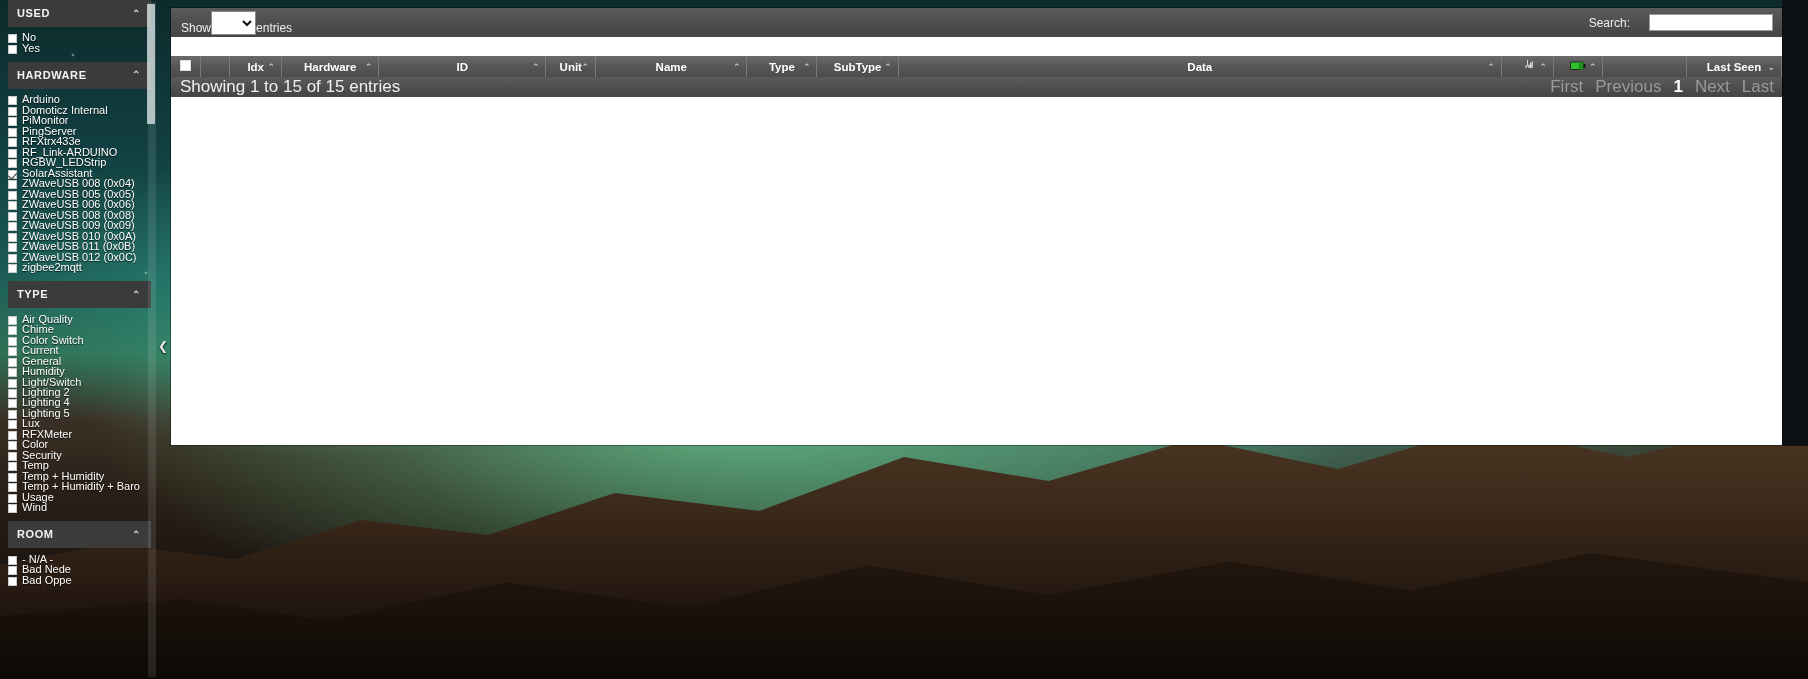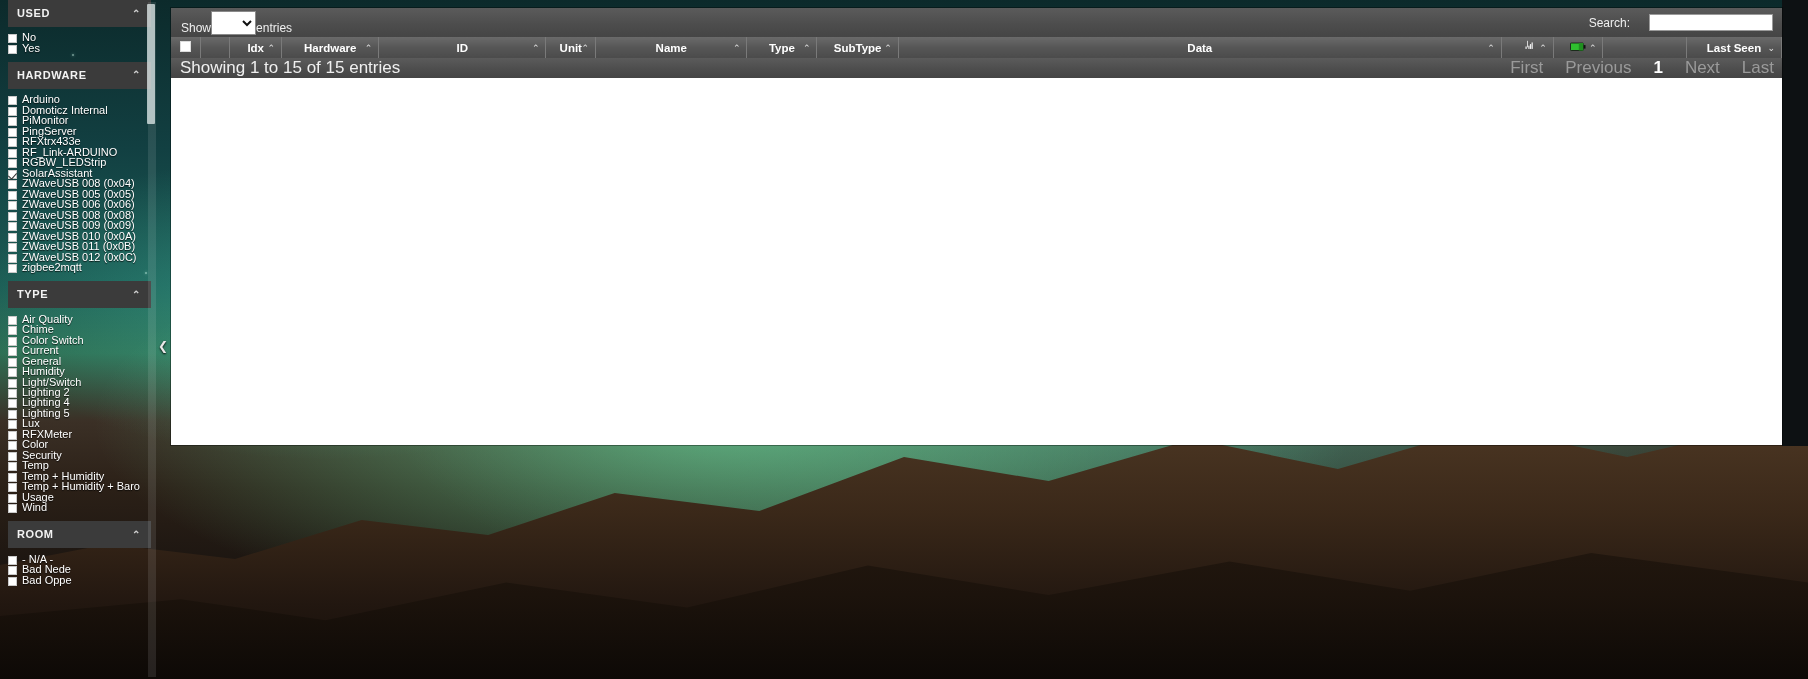--- a/index.html
+++ b/index.html
@@ -106,21 +106,21 @@
     font-size: 11px; height: 17px; padding: 11px 2px;
     border: 1px solid #8a8a8a; background: #fff; color: #111;
   }
   .search-box { display: flex; align-items: center; gap: 19px; }
   .search-box input {
     font-family: "Liberation Sans", sans-serif;
     width: 124px; height: 17px; font-size: 11px;
     border: 1px solid #9a9a9a; background: #fff; padding: 0 3px; color: #111;
   }
 
-  table.dt { width: 100%; border-collapse: collapse; table-layout: fixed; }
+  table.dt { width: 100%; border-collapse: collapse; table-layout: fixed; margin-top: 19px; }
   table.dt thead th {
     background: linear-gradient(180deg,#6a6a6a 0%, #565656 50%, #4b4b4b 100%);
     color: #ffffff; font-size: 11.5px; font-weight: bold;
     height: 21px; padding: 0 6px;
     border-right: 1px solid #7a7a7a;
     position: relative; white-space: nowrap;
     text-align: center;
     user-select: none;
   }
   table.dt thead th .sortarrow {
@@ -131,21 +131,21 @@
     width: 11px; height: 11px; display: inline-block;
     background: #fff; border: 1px solid #dcdcdc;
   }
 
   .ftr {
     display: flex; align-items: center; justify-content: space-between;
     background: linear-gradient(180deg,#5b5b5b 0%,#4c4c4c 60%,#444 100%);
     color: #efefef; font-size: 17px;
     height: 20px; padding: 0 8px 0 9px;
   }
-  .paging { display: flex; gap: 22px; align-items: center; }
+  .paging { display: flex; gap: 12px; align-items: center; }
   .paging span { color: #cfcfcf; cursor: pointer; }
   .paging span.cur { color: #ffffff; font-weight: bold; }
   .paging span.dis { color: #9a9a9a; }
 
   
   .collapse-handle {
     position: absolute; left: 157px; top: 331px;
     width: 12px; height: 30px;
     display: flex; align-items: center; justify-content: center;
     color: #eaeaea; font-size: 12px;

